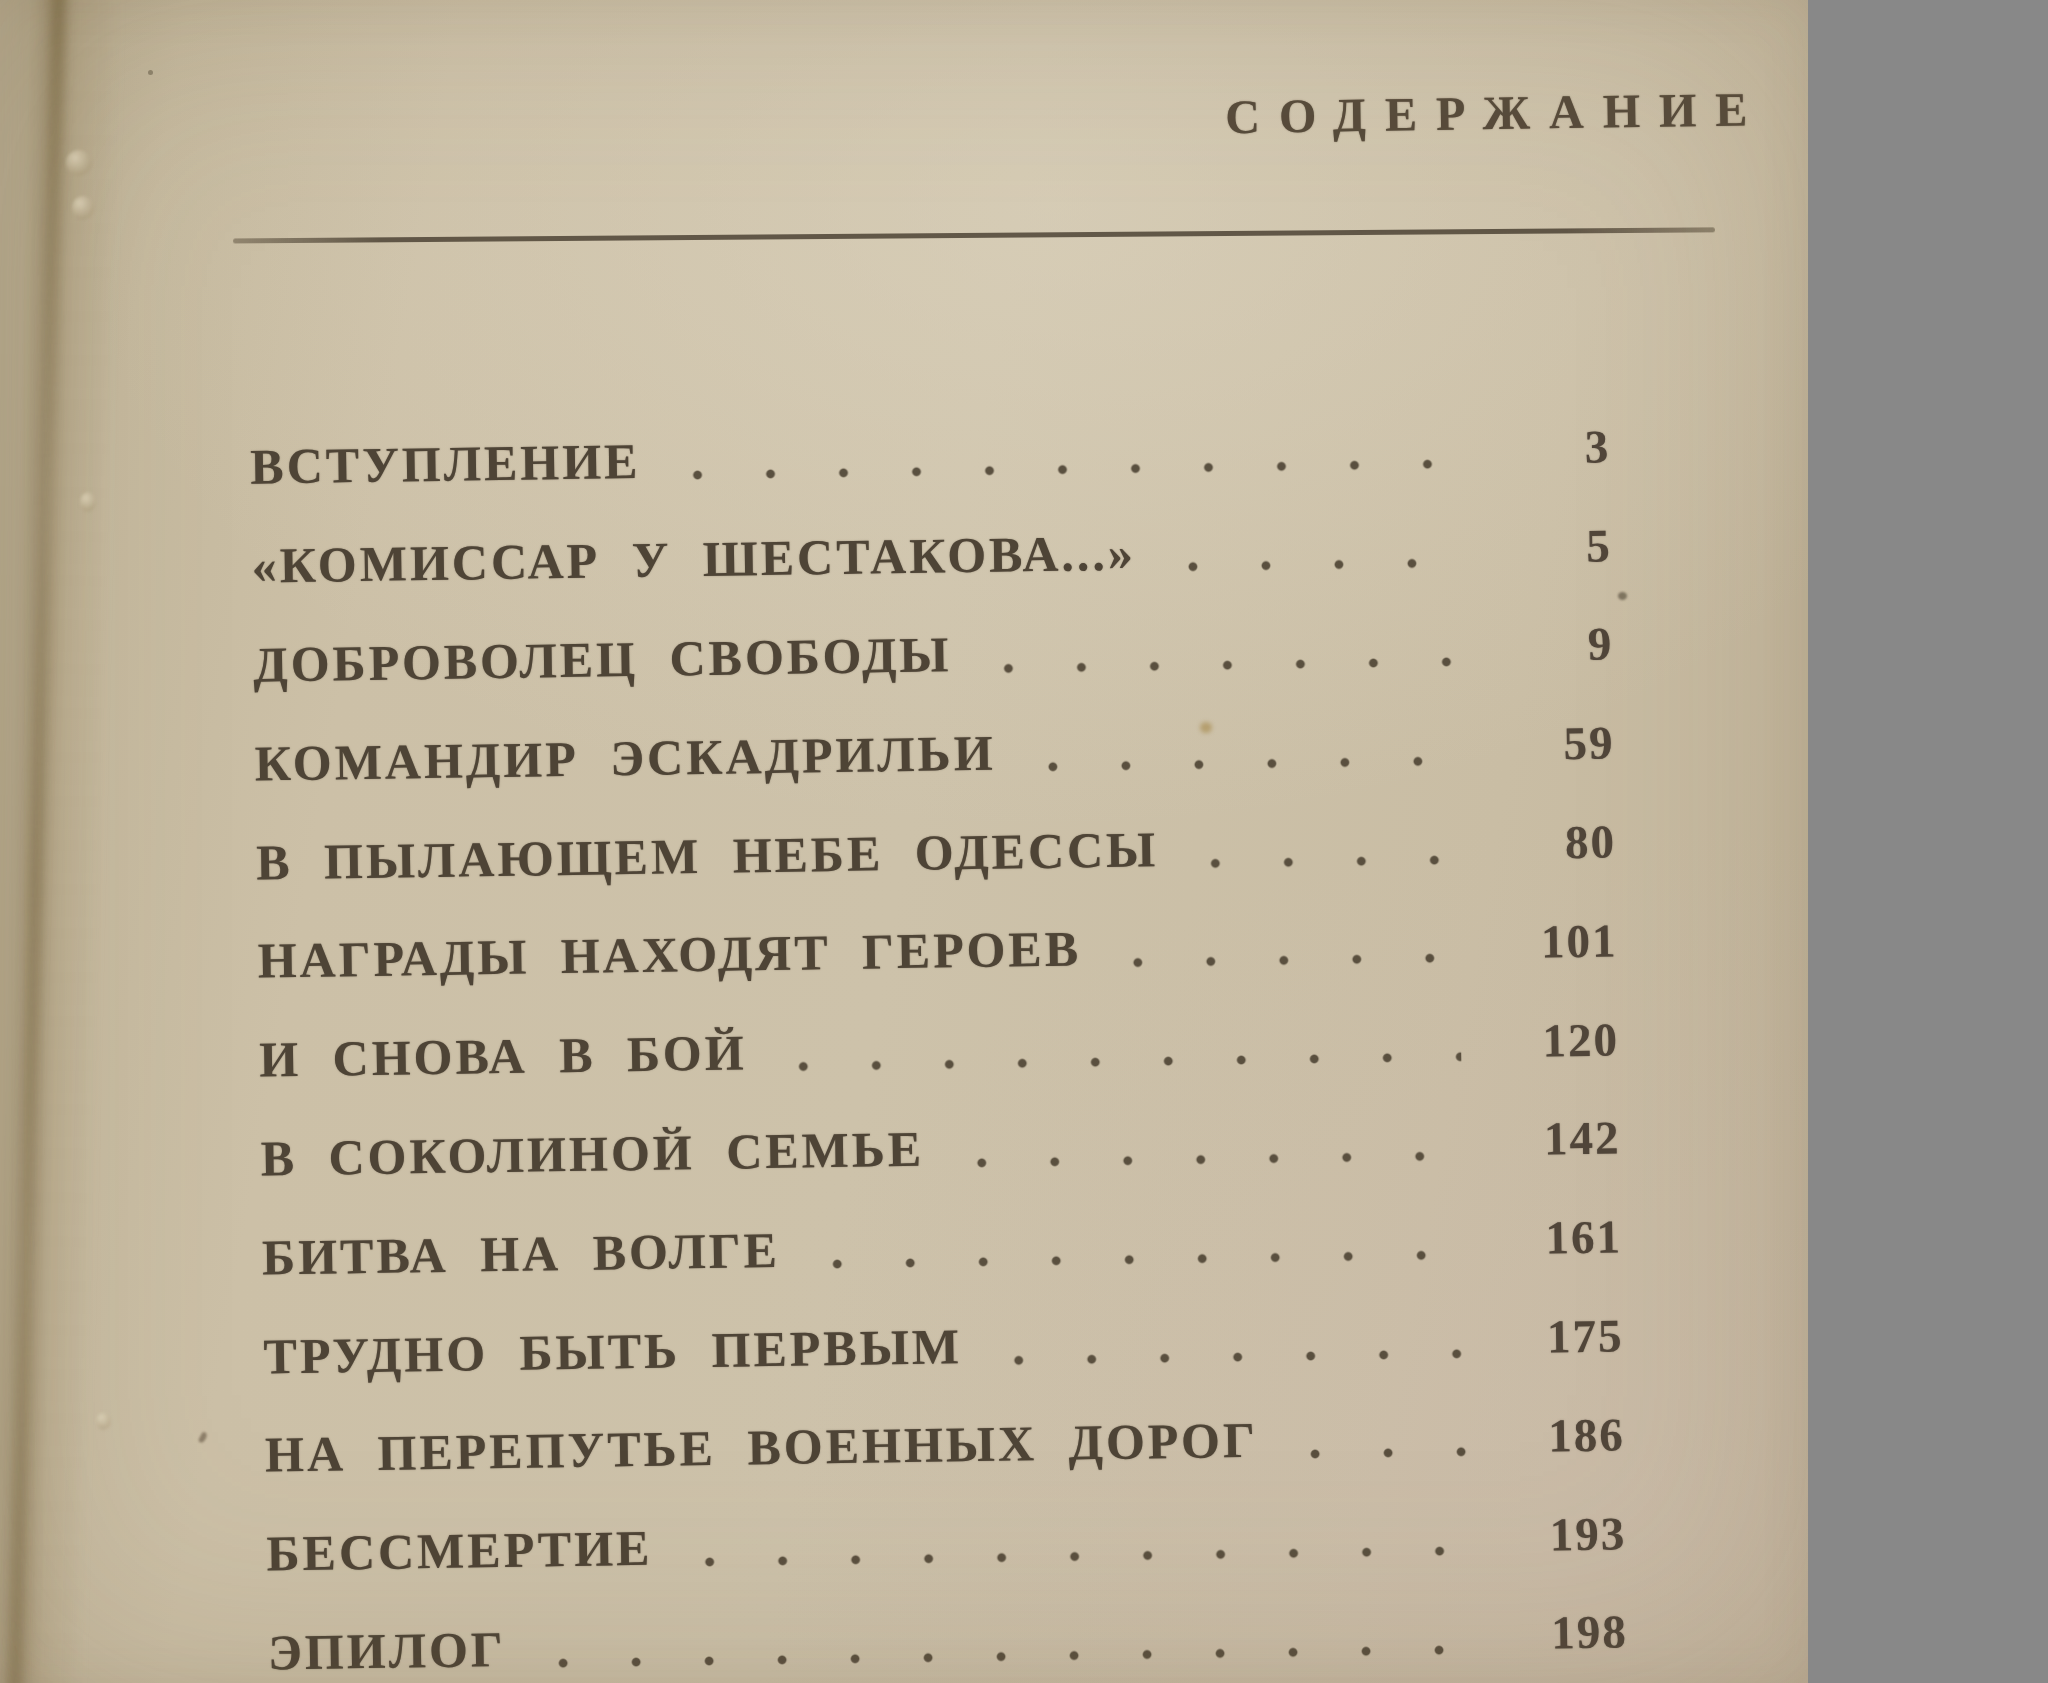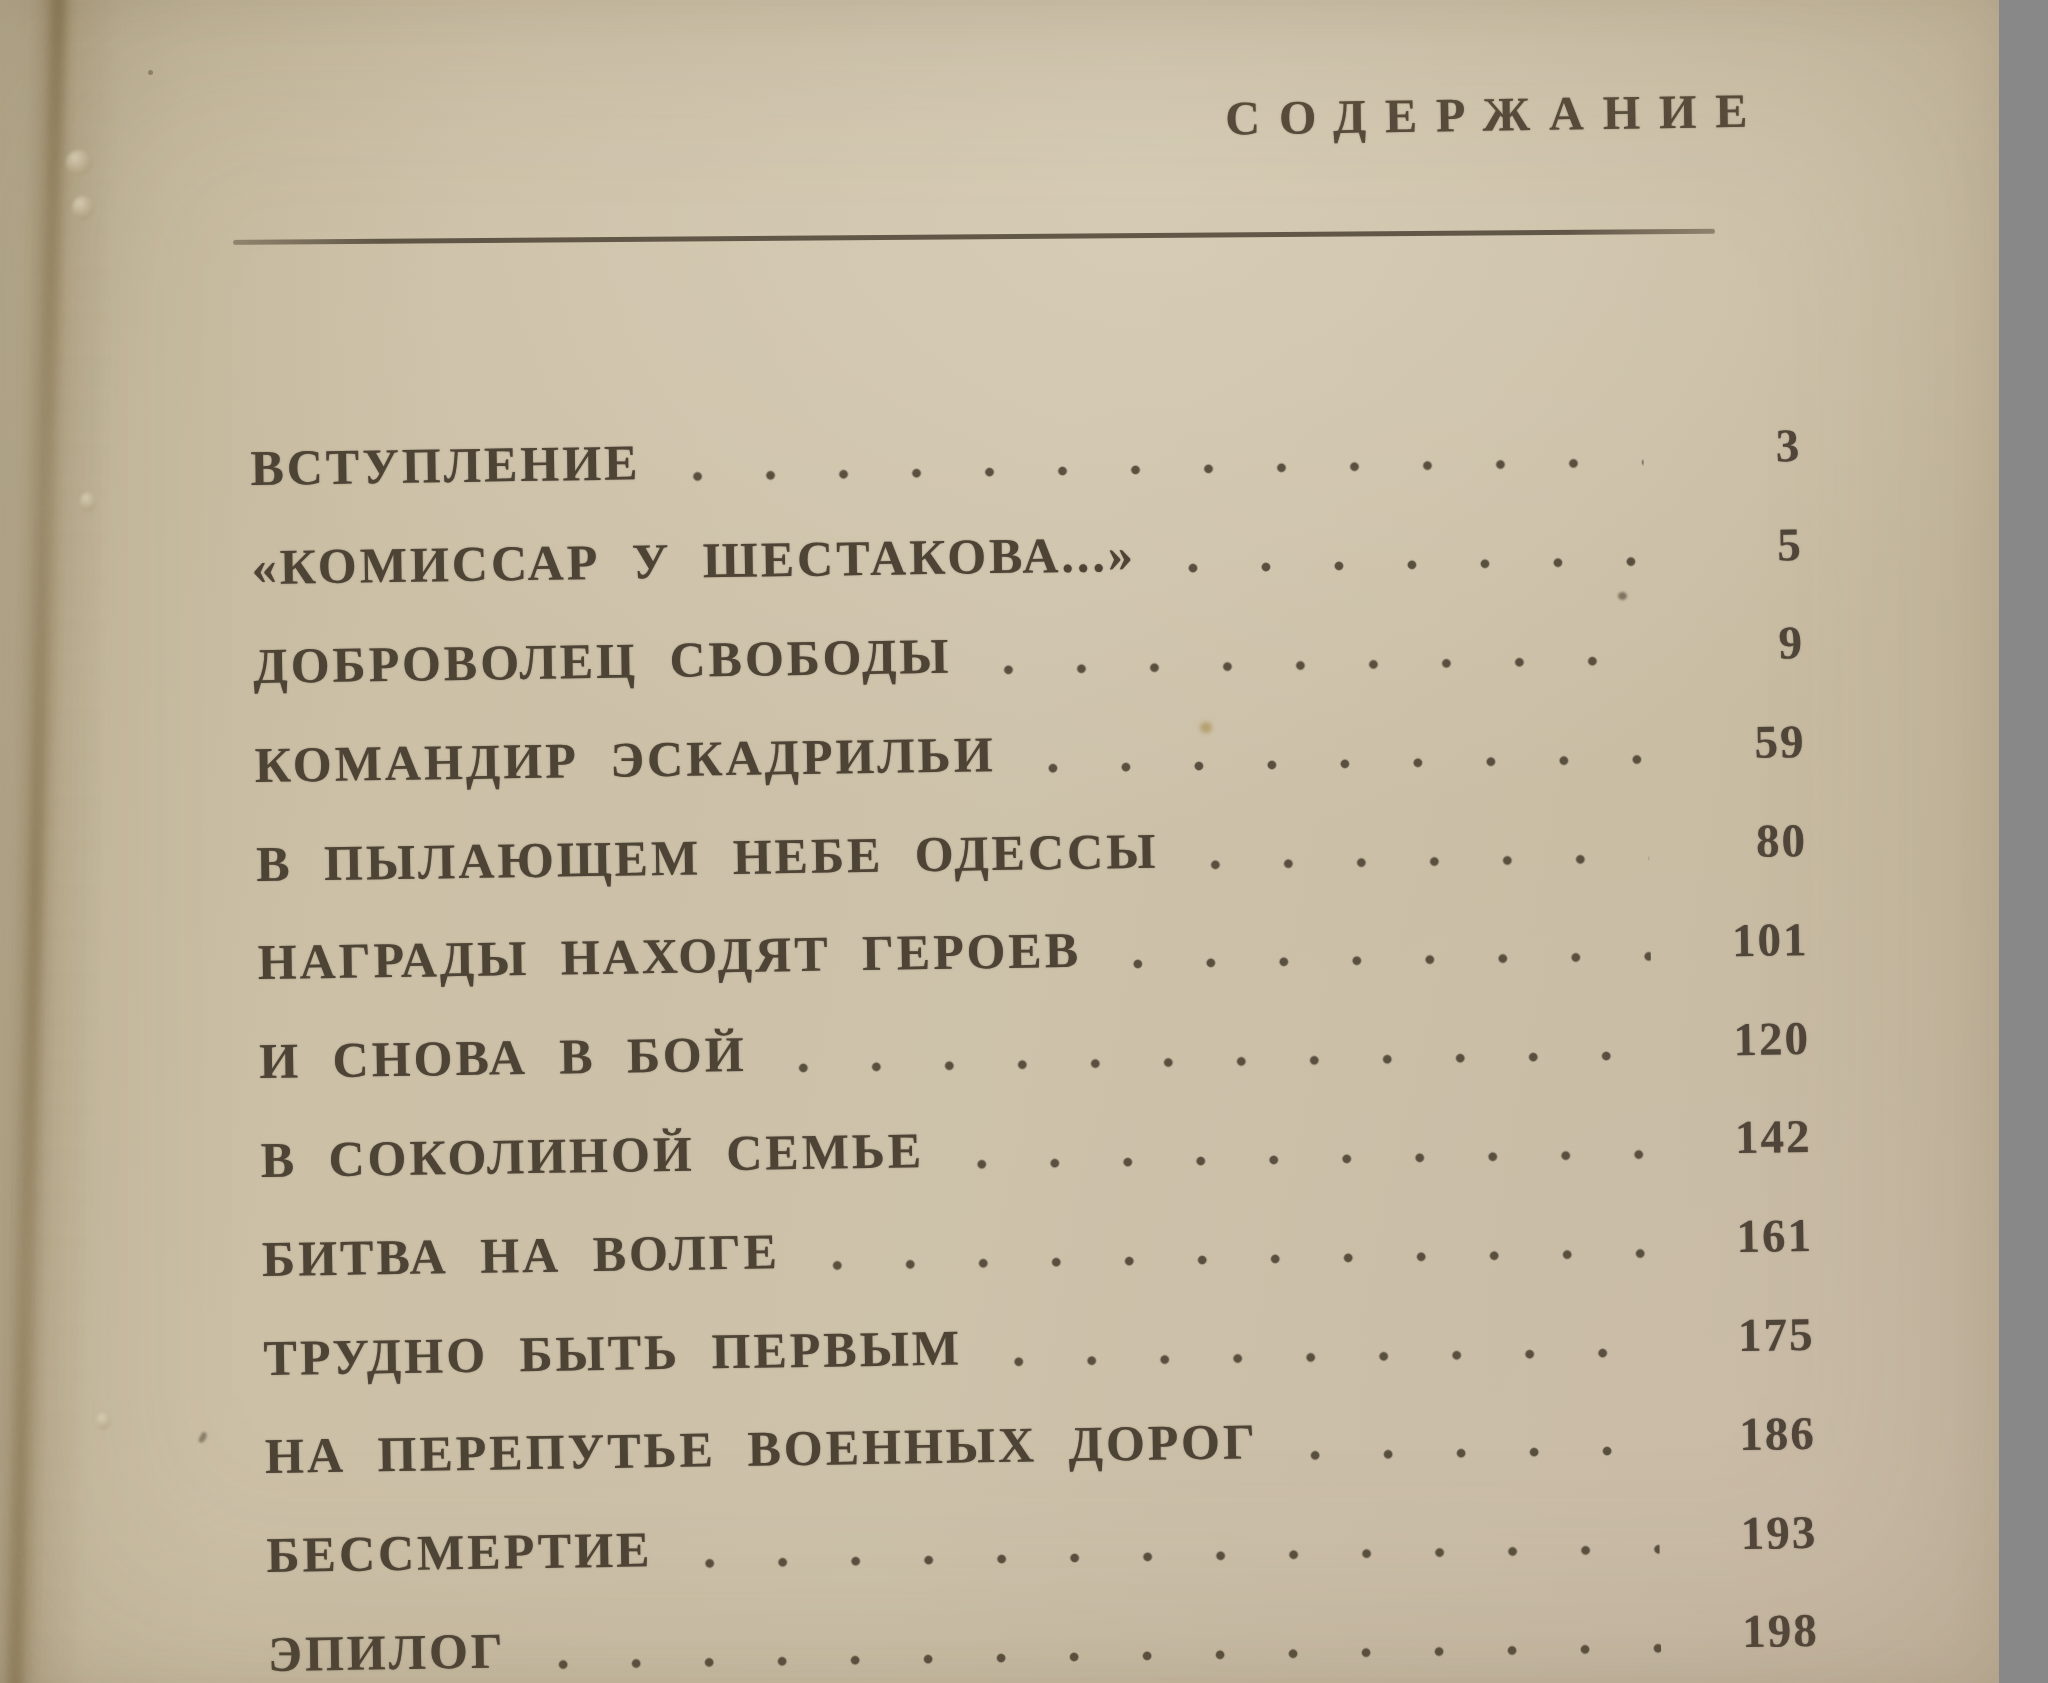--- a/index.html
+++ b/index.html
@@ -1,18 +1,18 @@
 <!DOCTYPE html>
 <html><head>
 <meta charset="utf-8">
 <style>
   html,body{margin:0;padding:0;background:#888;}
   .page{
     position:relative;
-    width:1999px;height:1683px;
+    width:1808px;height:1683px;
     overflow:hidden;
     font-family:"Liberation Serif","DejaVu Serif",serif;
     background:
       radial-gradient(1400px 900px at 58% 12%, rgba(224,215,194,.50), rgba(224,215,194,0) 70%),
       radial-gradient(1300px 1000px at 90% 90%, rgba(207,189,178,.38), rgba(207,189,178,0) 70%),
       linear-gradient(100deg,#b5a98d 0%,#c5b99e 9%,#ccc0a7 22%,#cdc2aa 50%,#c9bda4 78%,#c3b69c 100%);
   }
   .page::after{
     content:"";position:absolute;inset:0;pointer-events:none;
     box-shadow:inset 0 0 240px rgba(108,90,60,.20), inset 0 0 50px rgba(108,90,60,.10);

